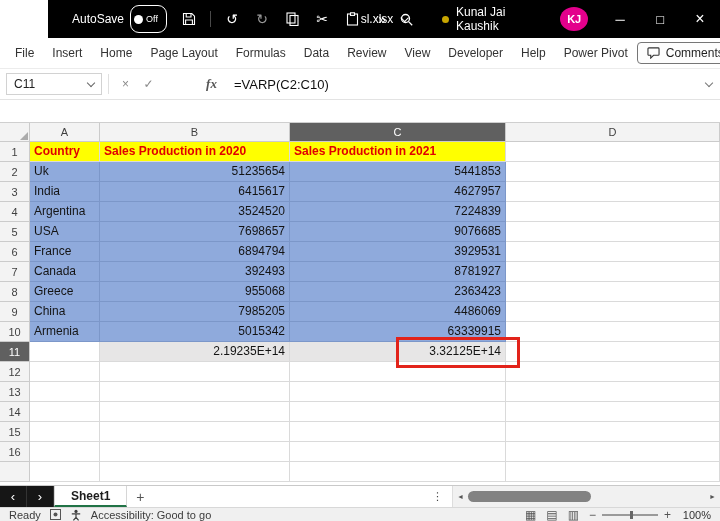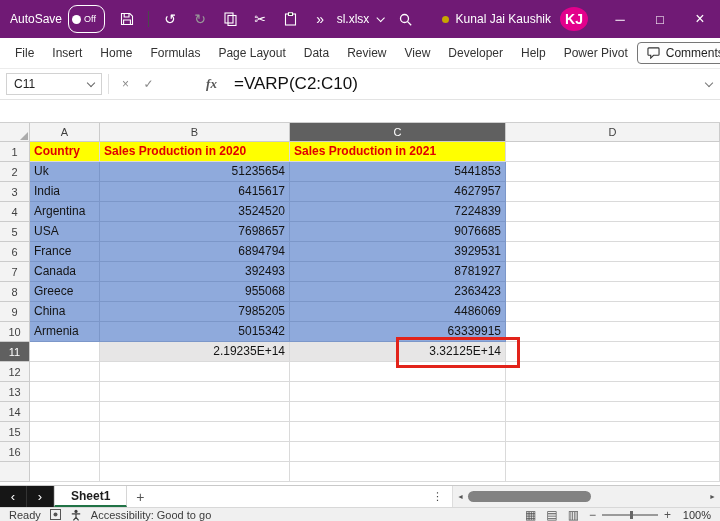--- a/index.html
+++ b/index.html
@@ -1,50 +1,50 @@
 <!DOCTYPE html>
 <html><head>
 <meta charset="utf-8">
 <style>
   * { margin:0; padding:0; box-sizing:border-box; }
   html,body { width:720px; height:521px; }
   body { font-family:"Liberation Sans", sans-serif; overflow:hidden; background:#fff; color:#222; }
   .app { width:720px; height:521px; display:flex; flex-direction:column; }
 
   
-  .titlebar { height:38px; background:#701a75; color:#fff; display:flex; align-items:center; position:relative; padding-left:10px; font-size:12px; flex:0 0 auto; }
+  .titlebar { height:38px; background:#000000; color:#fff; display:flex; align-items:center; position:relative; padding-left:24px; font-size:12px; flex:0 0 auto;margin-left:48px; }
   .tb-group { display:flex; align-items:center; gap:6px; }
   .autosave { display:flex; align-items:center; gap:6px; margin-right:4px; }
   .toggle { width:37px; height:28px; border:1px solid #fff; border-radius:9px; display:flex; align-items:center; padding:0 3px; gap:3px; }
   .knob { width:9px; height:9px; border-radius:50%; background:#fff; flex:0 0 auto; }
   .toggle-label { font-size:9px; color:#fff; }
   .tb-icon { width:24px; height:30px; display:flex; align-items:center; justify-content:center; font-size:14px; color:#fff; }
   .tb-sep { width:1px; height:16px; background:#4a4a4a; margin:0 3px; }
   .tb-center { position:absolute; left:50%; transform:translateX(-50%); display:flex; align-items:center; gap:8px; font-size:12px; color:#fff; }
   .tb-right { margin-left:auto; display:flex; align-items:center; height:100%;justify-content:center; }
   .presence { width:7px; height:7px; border-radius:50%; background:#C7A500; margin-right:7px; }
   .username { font-size:12px; margin-right:9px; }
-  .avatar { width:28px; height:24px; border-radius:50%; background:#E3008C; color:#fff; font-size:14px; font-weight:bold; display:flex; align-items:center; justify-content:center; margin-right:12px; }
+  .avatar { width:28px; height:24px; border-radius:50%; background:#E3008C; color:#fff; font-size:11px; font-weight:bold; display:flex; align-items:center; justify-content:center; margin-right:12px; }
   .winbtn { width:40px; height:38px; display:flex; align-items:center; justify-content:center; font-size:13px; color:#fff; }
   .chev { display:inline-block; width:6px; height:6px; border-right:1.4px solid currentColor; border-bottom:1.4px solid currentColor; transform:rotate(45deg); margin-top:-3px; }
 
   
   .ribbon { height:30px; background:#fff; display:flex; align-items:center; padding:0 8px 0 6px; flex:0 0 auto; }
   .rtab { padding:0 9px; font-size:12px; color:#333; line-height:30px; white-space:nowrap; }
   .comments-btn { margin-left:auto; display:flex; align-items:center; gap:6px; border:1px solid #767676; border-radius:4px; padding:3px 9px; font-size:12px; color:#1f1f1f; background:#fdfdfd; }
 
   
   .fbar { height:32px; background:#fff; border-top:1px solid #ececec; border-bottom:1px solid #e3e3e3; display:flex; align-items:center; padding:0 8px 0 6px; flex:0 0 auto; }
   .namebox { width:96px; height:22px; border:1px solid #d2d2d2; display:flex; align-items:center; justify-content:space-between; padding:0 7px; font-size:12px; color:#222; }
   .namebox .chev { color:#666; }
   .fbar-sep { width:1px; height:20px; background:#e0e0e0; margin:0 6px; }
   .fbar-icons { display:flex; align-items:center; gap:2px; }
   .fbtn { width:21px; text-align:center; color:#8a8a8a; font-size:12px; }
   .fx { font-family:"Liberation Serif", serif; font-style:italic; font-weight:bold; color:#555; font-size:13px;margin-left:40px; }
-  .fvalue { margin-left:12px; font-size:17px; color:#101010; }
+  .fvalue { margin-left:12px; font-size:13px; color:#101010; }
   .fexpand { margin-left:auto; color:#777; }
   .fspacer { height:22px; background:#fff; flex:0 0 auto; }
 
   
   .grid { flex:1 1 auto; overflow:hidden; border-top:1px solid #cfcfcf; background:#fff; }
   .grid-inner { display:grid; grid-template-columns:30px 70px 190px 216px 1fr; grid-template-rows:19px repeat(17, 20px); }
   .ch, .rh, .corner { background:#F3F3F3; color:#3f3f3f; font-size:11px; border-right:1px solid #CBCBCB; border-bottom:1px solid #CBCBCB; display:flex; align-items:center; justify-content:center; }
   .hl { background:#606060; color:#fff; }
   .corner { position:relative; }
   .corner i { position:absolute; right:1px; bottom:1px; width:0; height:0; border-left:8px solid transparent; border-bottom:8px solid #ABABAB; }
@@ -136,22 +136,22 @@
       <span class="winbtn">□</span>
       <span class="winbtn" style="font-size:16px;">×</span>
     </div>
   </div>
 
   <div class="ribbon">
     <span id="ribbon-tabs" style="display:flex;">
         <span class="rtab">File</span>
         <span class="rtab">Insert</span>
         <span class="rtab">Home</span>
+        <span class="rtab">Page Layout</span>
         <span class="rtab">Formulas</span>
-        <span class="rtab">Page Layout</span>
         <span class="rtab">Data</span>
         <span class="rtab">Review</span>
         <span class="rtab">View</span>
         <span class="rtab">Developer</span>
         <span class="rtab">Help</span>
         <span class="rtab">Power Pivot</span>
       </span>
     <span class="comments-btn">
       <svg width="13" height="12" viewBox="0 0 14 13">
           <path d="M2 1 h10 a1 1 0 0 1 1 1 v6 a1 1 0 0 1 -1 1 h-5 l-3 3 v-3 H2 a1 1 0 0 1 -1 -1 V2 a1 1 0 0 1 1 -1 z" fill="none" stroke="#333" stroke-width="1.2"></path>

